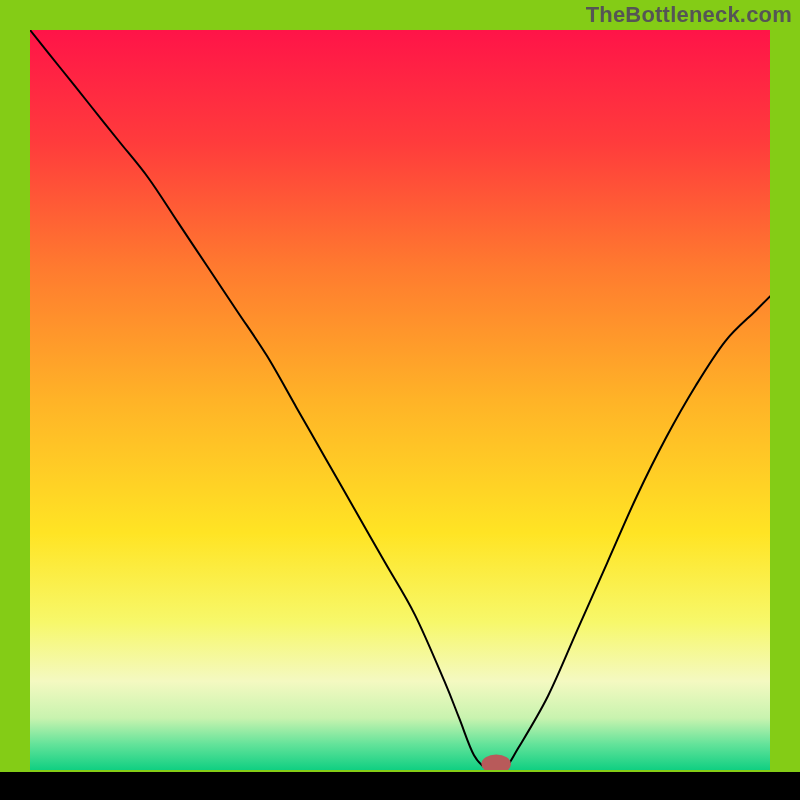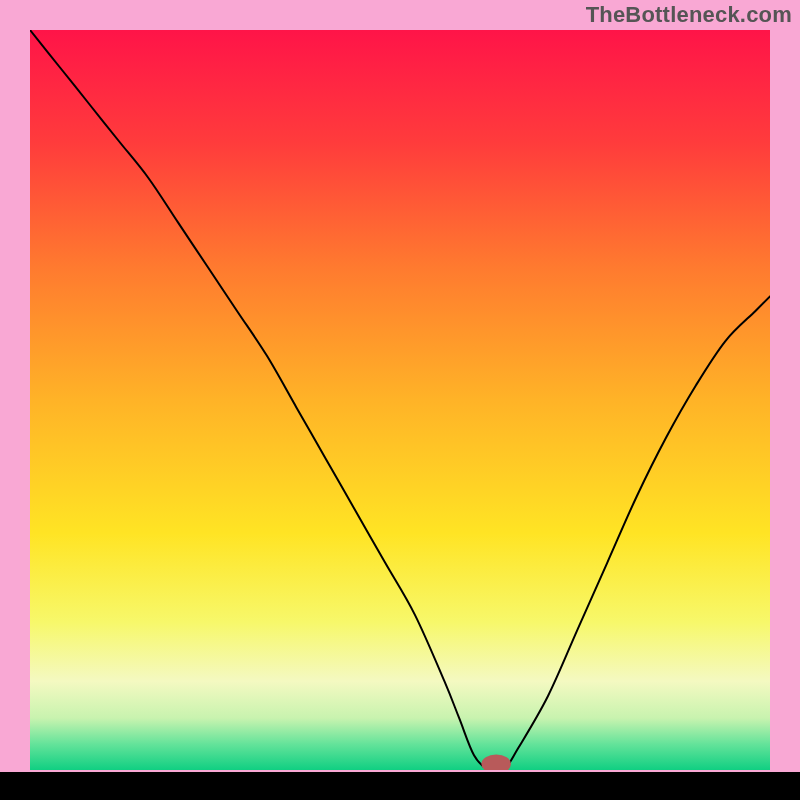--- a/index.html
+++ b/index.html
@@ -8,21 +8,21 @@
     width: 800px;
     height: 800px;
     background: #000;
     font-family: Arial, Helvetica, sans-serif;
     overflow: hidden;
   }
   .frame {
     position: relative;
     width: 800px;
     height: 772px;
-    background: #f9a8d4;
+    background: #84cc16;
   }
   .watermark {
     position: absolute;
     top: 2px;
     right: 8px;
     color: #555;
     font-size: 22px;
     font-weight: 600;
     letter-spacing: 0.2px;
     z-index: 5;

